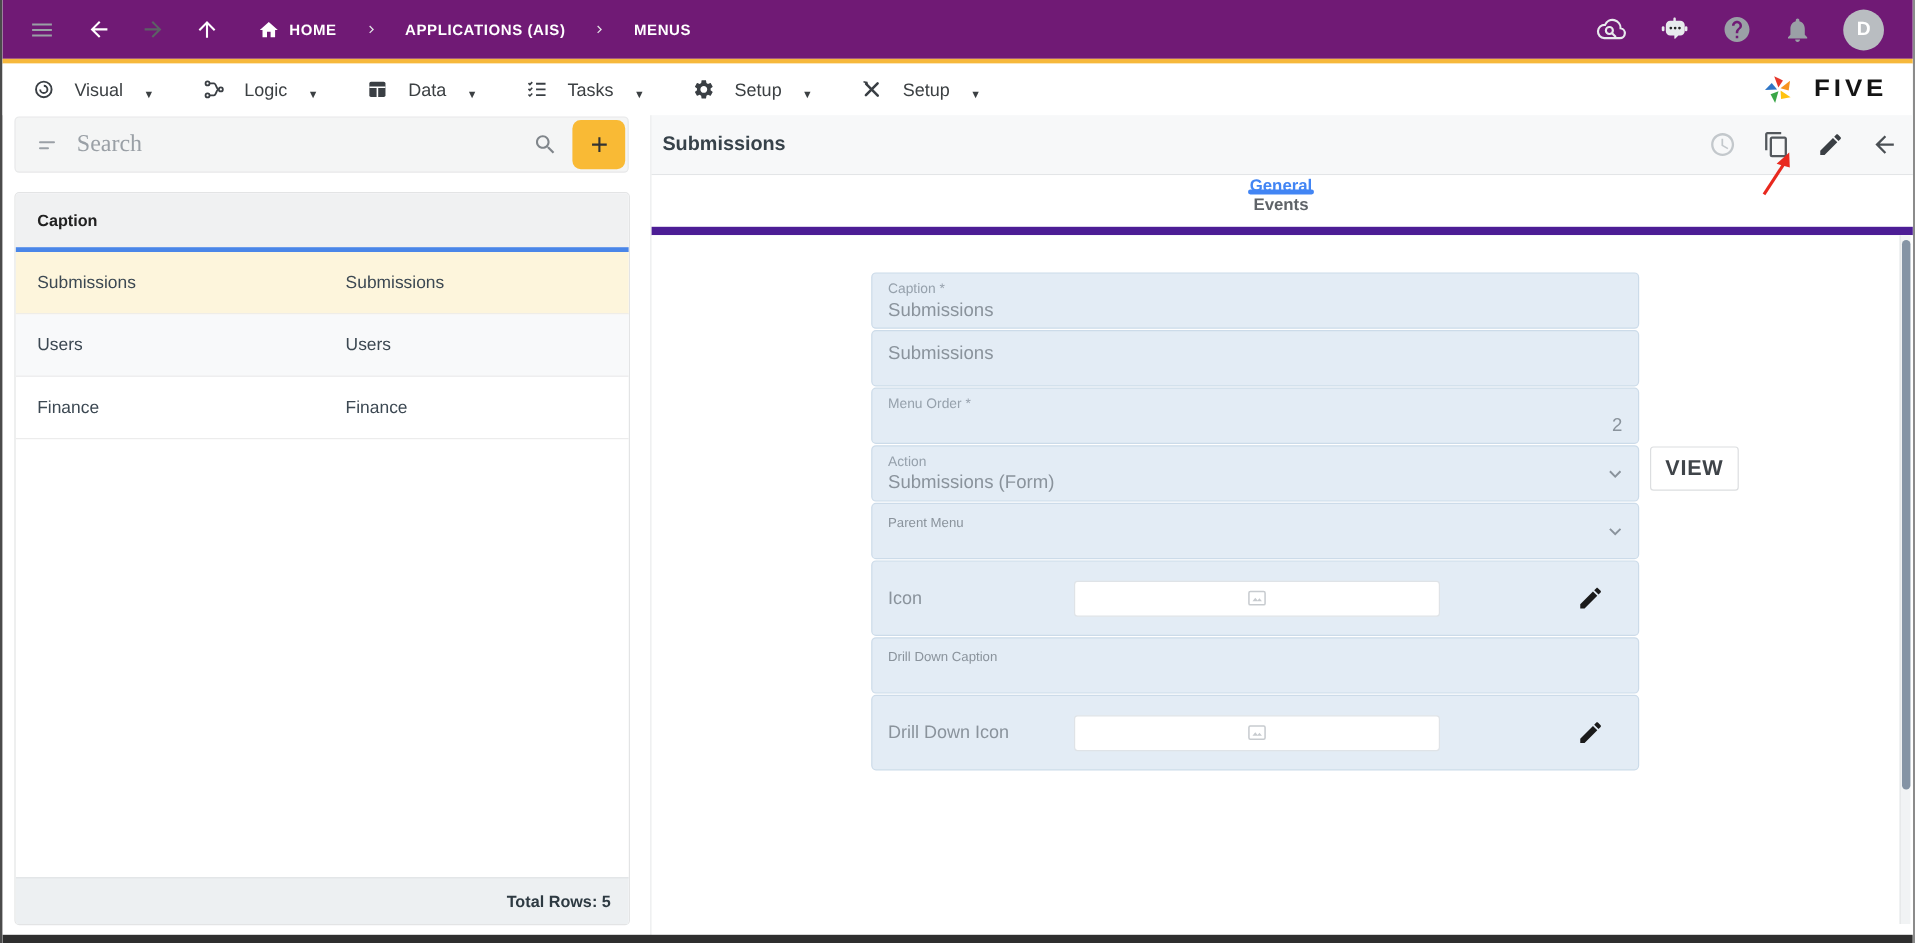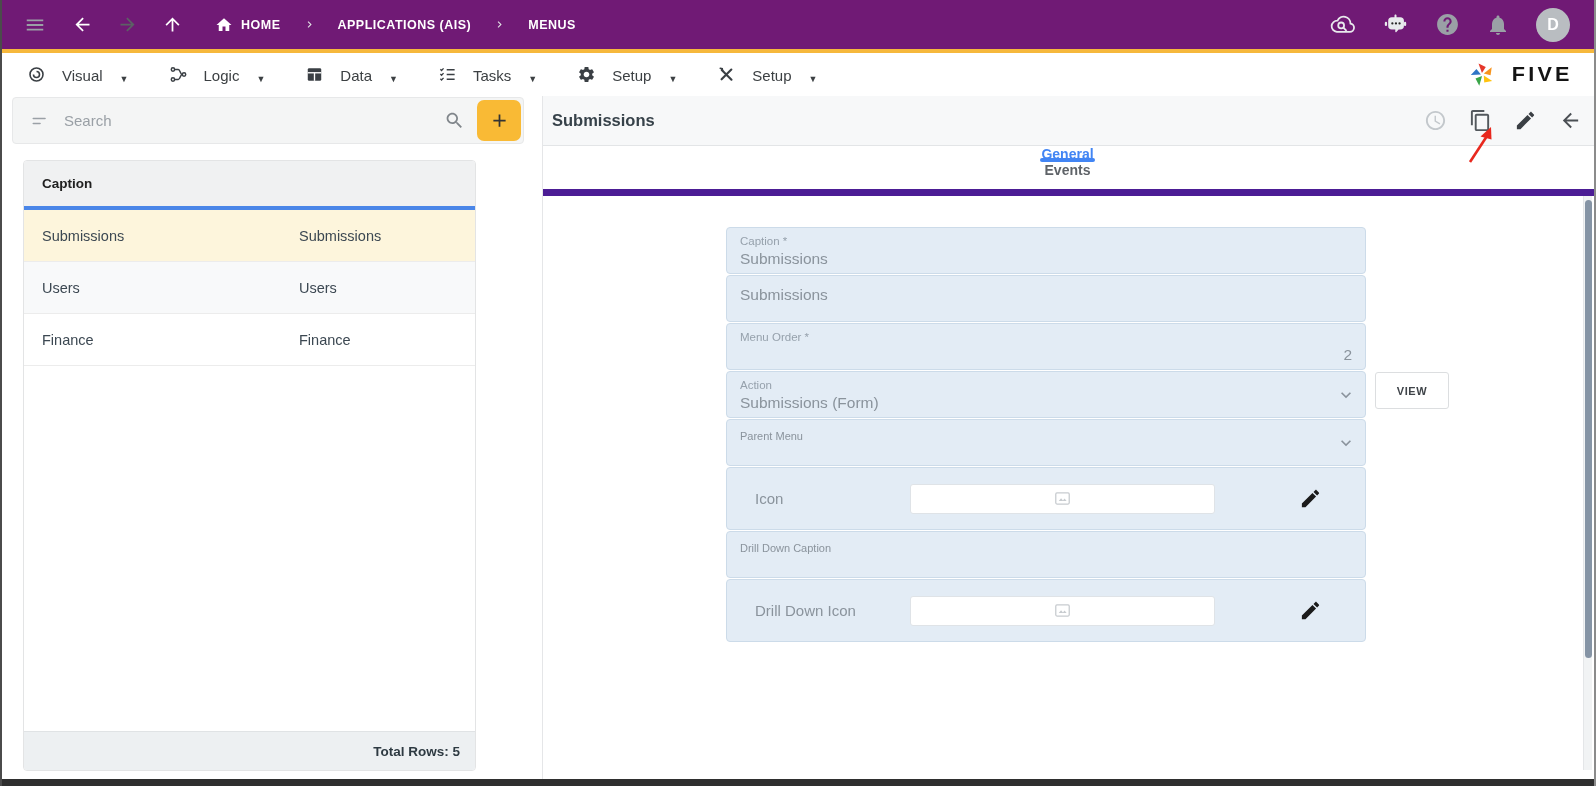--- a/index.html
+++ b/index.html
@@ -33,28 +33,28 @@
                font-size:15px; color:#3c4043; }
   .menu-item .mi-icon { color:#3a3f44; display:flex; }
   .menu-caret { font-size:9px; color:#3c4043; margin-left:1px; }
   .brand { margin-left:auto; display:flex; align-items:center; gap:18px; cursor:default; }
   .brand-word { font-size:20px; font-weight:bold; letter-spacing:3px; color:#141414; transform:scaleX(1.08); }
 
   
   .search-card { position:absolute; left:10px; top:97px; width:512px; height:47px; background:#f4f5f5;
                  border:1px solid #e7e8e9; border-radius:4px; display:flex; align-items:center; }
   .filter-ic { color:#9aa0a6; margin:0 14px 0 17px; display:flex; }
-  .search-input { flex:1; border:none; background:transparent; outline:none; font-size:15px;
-                  color:#6d28d9; font-family:Liberation Sans, sans-serif; }
+  .search-input { flex:1; border:none; background:transparent; outline:none; font-size:20px;
+                  color:#6d28d9; font-family:Liberation Serif, serif; }
   .search-input::placeholder { color:#9aa0a6; }
   .search-ic { color:#80868b; margin:0 10px 0 8px; display:flex; cursor:pointer; }
   .add-btn { width:44px; height:41px; border-radius:7px; background:#f9ba35; border:none; margin:2px;
              display:flex; align-items:center; justify-content:center; color:#333; cursor:pointer; flex:none; }
 
-  .list-card { position:absolute; left:21px; top:160px; width:453px; height:611px; background:#fff;
+  .list-card { position:absolute; left:10px; top:160px; width:513px; height:611px; background:#fff;
                border:1px solid #e3e4e5; border-radius:4px; display:flex; flex-direction:column; overflow:hidden; }
   .list-header { height:45px; flex:none; background:#f0f1f2; display:flex; align-items:stretch; }
   .hcell { display:flex; align-items:center; padding-left:18px; font-size:13.5px; font-weight:bold; color:#212121; }
   .hcell.c1 { width:257px; } .hcell.c2 { flex:1; border-left:1px solid #dfe1e3; }
   .sel-bar { height:4px; background:#4a86e8; flex:none; }
   .list-row { height:52px; flex:none; display:flex; align-items:center; border-bottom:1px solid #ececec;
               font-size:14.5px; color:#3c4852; cursor:pointer; }
   .rcell.c1 { width:257px; padding-left:18px; } .rcell.c2 { flex:1; padding-left:18px; }
   .row-selected { background:#fdf5dc; }
   .row-alt { background:#f8f9fa; }
@@ -84,24 +84,24 @@
   .form-area { position:absolute; top:100px; left:0; right:0; bottom:0; background:#fff; }
   .fields { position:absolute; left:183px; top:31px; width:640px; display:flex; flex-direction:column; gap:1px; }
   .field { position:relative; background:#e3ecf5; border:1px solid #ccdbe9; border-radius:4px; padding:7px 13px; }
   .field.h47 { height:47px; } .field.h63 { height:63px; }
   .f-label-sm { font-size:11.5px; color:#96a1ac; }
   .f-label-lg { font-size:11px; color:#8a939c; padding-top:3px; }
   .f-value { font-size:15.5px; color:#8a939c; margin-top:3px; white-space:nowrap; }
   .f-value.num { text-align:right; }
   .chevron { position:absolute; right:9px; top:50%; transform:translateY(-50%); color:#8a939c; display:flex; cursor:pointer; }
   .view-btn { position:absolute; left:648px; top:0; width:74px; height:37px; background:#fff;
-              border:1px solid #dcdee0; border-radius:3px; font-size:11px; font-weight:bold; color:#3f4449;
+              border:1px solid #dcdee0; border-radius:3px; font-size:18px; font-weight:bold; color:#3f4449;
               letter-spacing:.6px; display:flex; align-items:center; justify-content:center; cursor:pointer;
               font-family:"Liberation Sans",sans-serif; }
-  .field-img { display:flex; align-items:center; padding:0 28px; }
+  .field-img { display:flex; align-items:center; padding:0 13px; }
   .img-label { width:155px; font-size:15px; color:#8a939c; }
   .img-box { width:305px; height:30px; background:#fff; border:1px solid #dfe3e7; border-radius:3px;
              display:flex; align-items:center; justify-content:center; color:#c7cbcf; cursor:pointer; }
   .img-edit { margin-left:auto; margin-right:15px; color:#1b1b1b; display:flex; cursor:pointer; background:none; border:none; }
 
   .scroll-track { position:absolute; right:4px; top:100px; width:9px; height:574px; background:#f1f3f4;
                   border-left:1px solid #e4e6e8; }
   .scroll-thumb { position:absolute; left:1px; top:4px; width:7px; height:458px; background:#8594a5; border-radius:4px; cursor:grab; }
 
   .red-arrow { position:absolute; left:1457px; top:120px; pointer-events:none; }

